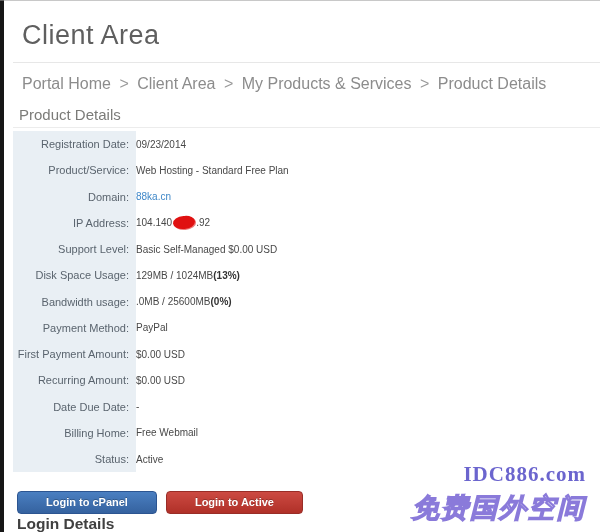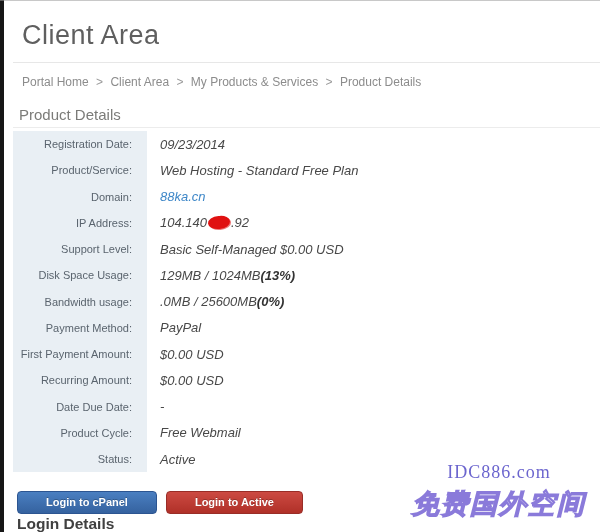--- a/index.html
+++ b/index.html
@@ -23,45 +23,45 @@
     position: absolute; left: 22px; top: 20px;
     font-size: 27px; font-weight: 400; letter-spacing: .5px;
     color: #5f5f5f;
   }
   .divider {
     position: absolute; left: 13px; right: 0; top: 62px;
     height: 1px; background: #e7e7e7;
   }
   .breadcrumb {
     position: absolute; left: 22px; top: 75px;
-    font-size: 12px; color: #8c8c8c;
+    font-size: 16px; color: #8c8c8c;
   }
   .breadcrumb span { margin-right: 4px; }
   .breadcrumb .sep { color: #9a9a9a; }
   .section-title {
     position: absolute; left: 19px; top: 106px;
     font-size: 15px; font-weight: 400; color: #7b7b78;
   }
   .section-underline {
     position: absolute; left: 13px; right: 0; top: 127px;
     height: 1px; background: #ececec;
   }
   .details-table {
     position: absolute; left: 13px; top: 131px; width: 574px;
   }
   .row { display: flex; height: 26.25px; align-items: center; }
   .row .cell-label {
-    width: 134px; height: 100%; background: #e9eff4;
-    text-align: right; padding-right: 15px;
+    width: 123px; height: 100%; background: #e9eff4;
+    text-align: right; padding-right: 7px;
     font-size: 11px; color: #5a646e;
     display: flex; align-items: center; justify-content: flex-end;
   }
   .row .cell-value {
-    padding-left: 13px; font-size: 13px; color: #484848;
-    display: flex; align-items: center; font-style: italic;
+    font-size: 10px; color: #484848;
+    display: flex; align-items: center;
   }
   .cell-value .pct { font-weight: bold; color: #333; }
   .domain-link { color: #3e87c8; text-decoration: none; cursor: pointer; }
   .redaction {
     display: inline-block; width: 22px; height: 13px;
     background: #e01111; border-radius: 50% 45% 50% 48%;
     transform: rotate(-5deg); margin: 0 1px; flex: none;
     box-shadow: 1px 1px 0 rgba(224,17,17,.55);
   }
   .buttons {
@@ -83,21 +83,21 @@
   .login-details-title {
     position: absolute; left: 17px; top: 515px;
     font-size: 15.5px; font-weight: bold; color: #404040;
   }
   .watermark {
     position: absolute; right: 14px; top: 462px;
     text-align: right; z-index: 30; pointer-events: none; opacity: .9;
   }
   .watermark .wm-line1 {
     font-family: "Liberation Serif", serif;
-    font-size: 18px; font-weight: normal; color: #5c55c9; letter-spacing: 1px; text-align: center;
+    font-size: 21px; font-weight: bold; color: #5c55c9; letter-spacing: 1px;
   }
   .watermark .wm-line2 {
     font-family: "Liberation Serif", serif;
     font-size: 27px; font-weight: bold; font-style: italic;
     letter-spacing: 2px; margin-top: 3px;
     color: rgba(255,255,255,0.05);
     -webkit-text-stroke: 1.2px #7e6cd6;
   }
 </style>
 </head>
@@ -186,21 +186,21 @@
     <div class="cell-label">Recurring Amount:</div>
     <div class="cell-value">$0.00 USD</div>
   </div>
 
   <div class="row">
     <div class="cell-label">Date Due Date:</div>
     <div class="cell-value">-</div>
   </div>
 
   <div class="row">
-    <div class="cell-label">Product Cycle:</div>
+    <div class="cell-label">Billing Home:</div>
     <div class="cell-value">Free Webmail</div>
   </div>
 
   <div class="row">
     <div class="cell-label">Status:</div>
     <div class="cell-value">Active</div>
   </div>
 
 </div>
 

